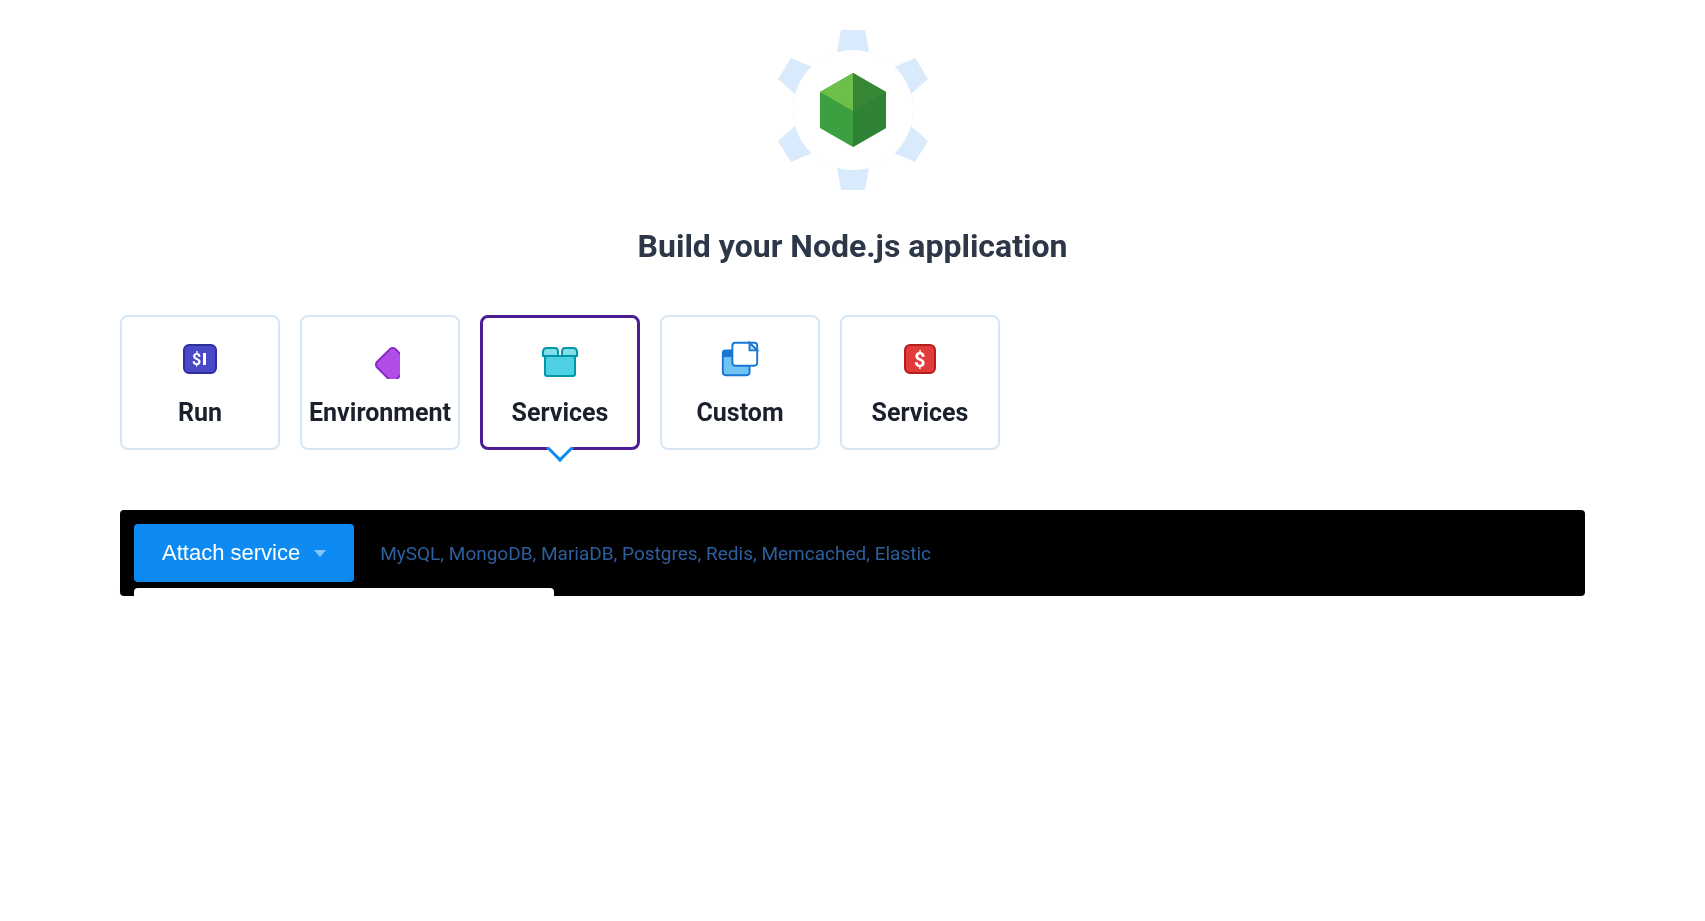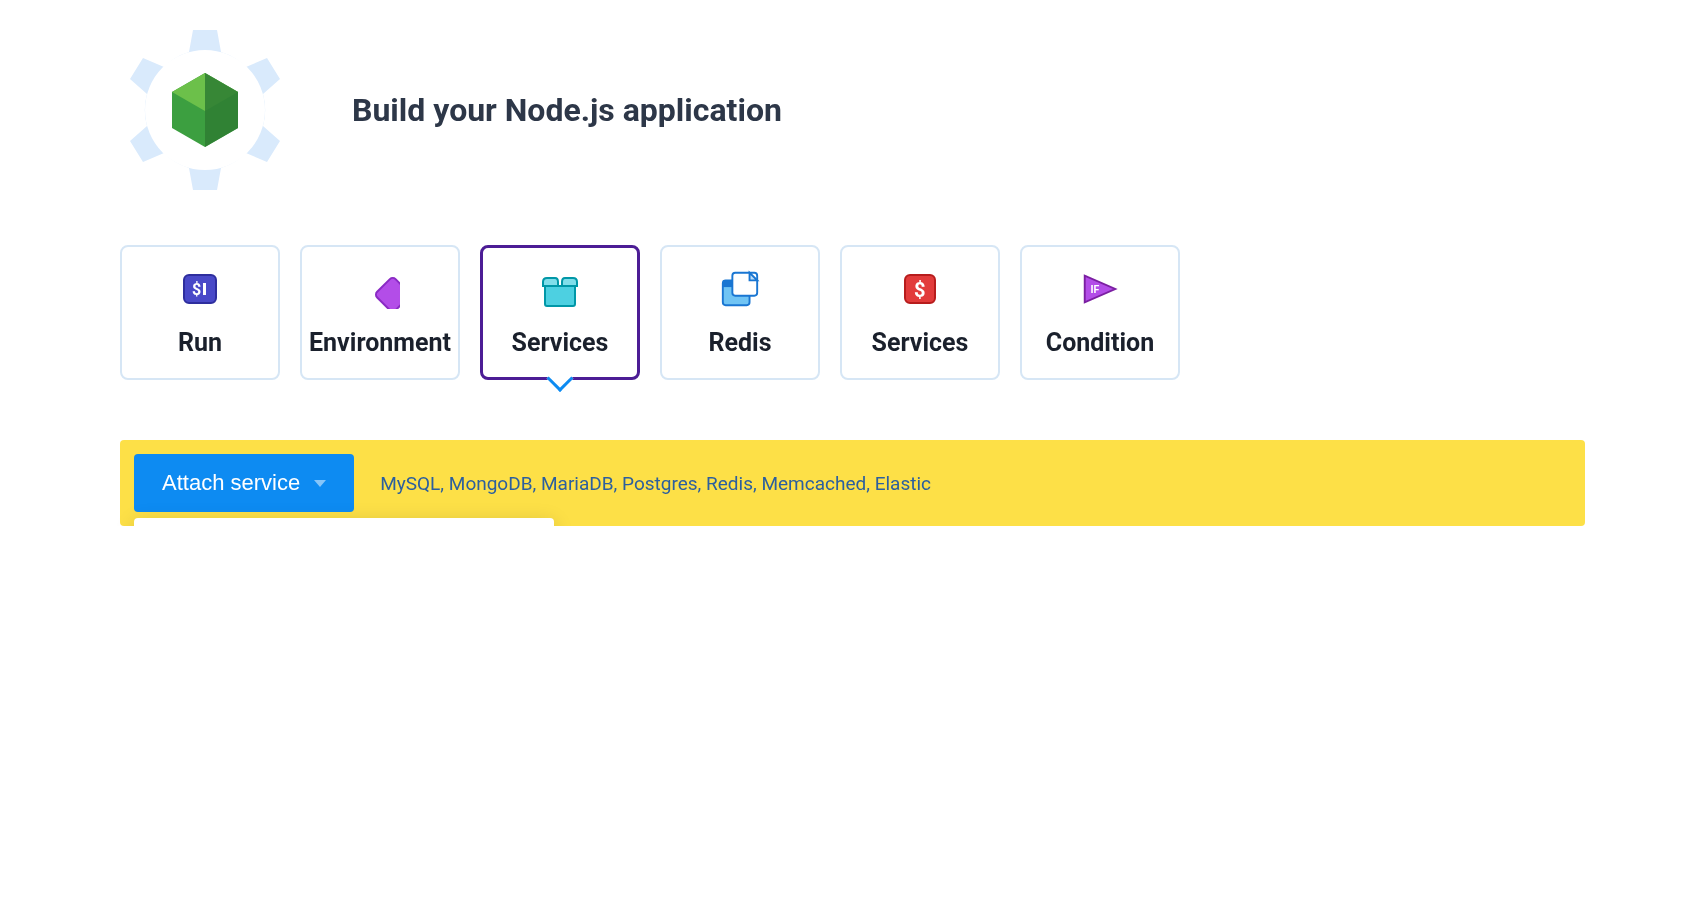--- a/index.html
+++ b/index.html
@@ -8,22 +8,23 @@
       padding: 0;
     }
     body {
       font-family: -apple-system, BlinkMacSystemFont, "Segoe UI", Roboto, "Helvetica Neue", Arial, sans-serif;
       background: #ffffff;
       padding: 25px 120px 0 120px;
     }
     .header-section {
       display: flex;
       align-items: center;
-      gap: 62px;
+      gap: 32px;
       margin-bottom: 50px;
+      flex-direction: column;
     }
     .gear-badge {
       width: 170px;
       height: 170px;
       position: relative;
       display: flex;
       align-items: center;
       justify-content: center;
     }
     .gear-outer {
@@ -87,21 +88,21 @@
       display: flex;
       align-items: center;
       justify-content: center;
     }
     .tab-label {
       font-size: 25px;
       font-weight: 700;
       color: #1a202c;
     }
     .services-panel {
-      background: #fde047;
+      background: #000000;
       border-radius: 4px;
       padding: 0;
       position: relative;
     }
     .services-header {
       display: flex;
       align-items: center;
       gap: 26px;
       padding: 14px;
     }
@@ -258,42 +259,33 @@
 
   <div class="tab-card">
     <div class="tab-icon">
       <svg width="44" height="42" viewBox="0 0 44 42">
           <rect x="4" y="12" width="28" height="26" rx="3" fill="#70c4f4" stroke="#1976d2" stroke-width="2"></rect>
           <rect x="4" y="12" width="28" height="7" fill="#1976d2"></rect>
           <rect x="14" y="4" width="26" height="24" rx="3" fill="#fff" stroke="#1976d2" stroke-width="2"></rect>
           <path d="M32 4 L40 12 L32 12 Z" fill="#bbdefb" stroke="#1976d2" stroke-width="2"></path>
         </svg>
     </div>
-    <div class="tab-label">Redis</div>
+    <div class="tab-label">Custom</div>
   </div>
 
   <div class="tab-card">
     <div class="tab-icon">
       <svg width="40" height="40" viewBox="0 0 40 40">
           <rect x="5" y="6" width="30" height="28" rx="5" fill="#e23b3b" stroke="#b71c1c" stroke-width="2"></rect>
           <text x="14" y="28" font-size="20" font-weight="bold" fill="#fff">$</text>
         </svg>
     </div>
     <div class="tab-label">Services</div>
   </div>
 
-  <div class="tab-card">
-    <div class="tab-icon">
-      <svg width="44" height="40" viewBox="0 0 44 40">
-          <polygon points="6,20 6,6 38,20 6,34" fill="#b34de8" stroke="#7b1fa2" stroke-width="2"></polygon>
-          <text x="12" y="24" font-size="11" font-weight="bold" fill="#fff">IF</text>
-        </svg>
-    </div>
-    <div class="tab-label">Condition</div>
-  </div>
 
 </div>
 
 <div class="services-panel">
   <div class="services-header">
     <button class="attach-btn">
       <span>Attach service</span>
       <span class="caret"></span>
     </button>
     <div class="services-list-text">MySQL, MongoDB, MariaDB, Postgres, Redis, Memcached, Elastic</div>

